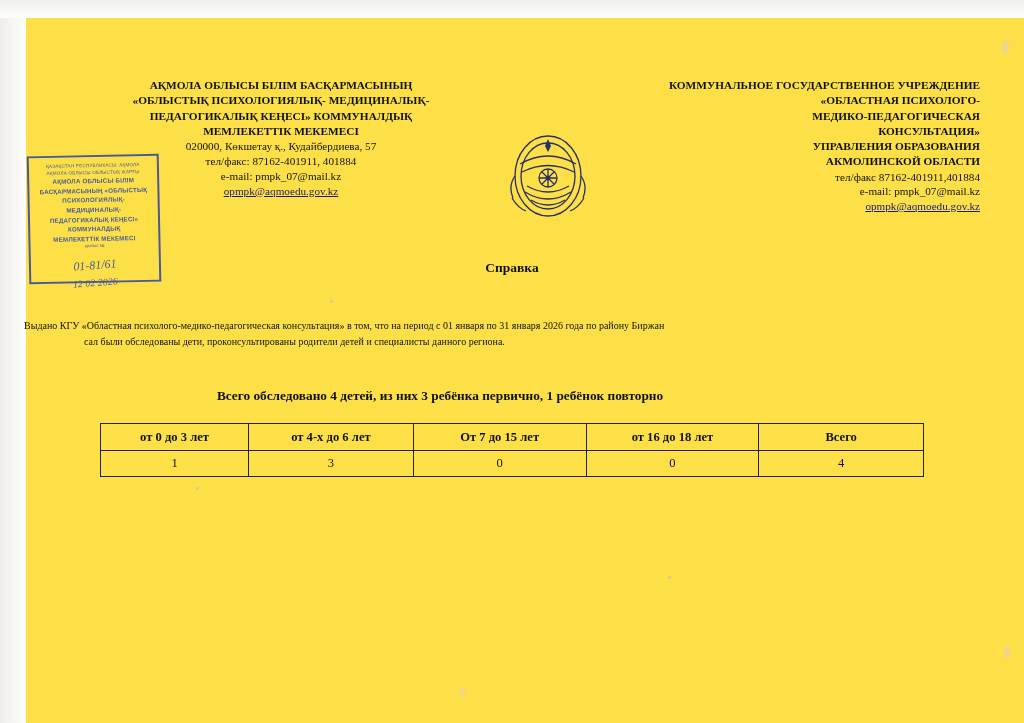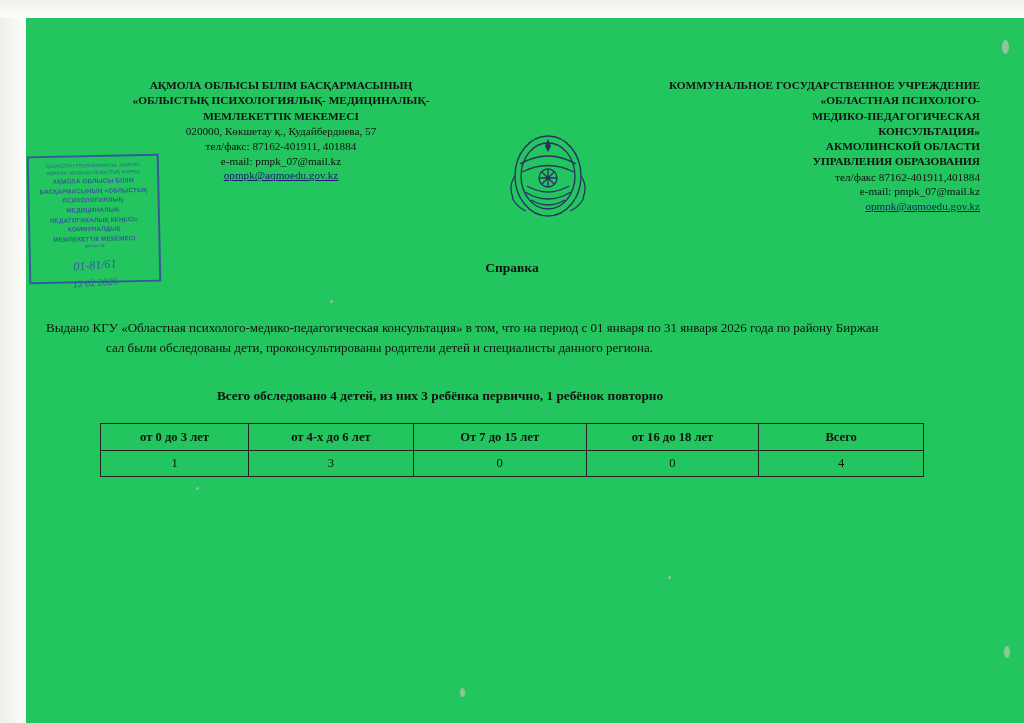--- a/index.html
+++ b/index.html
@@ -13,21 +13,21 @@
     position: relative;
     overflow: hidden;
     font-family: "Liberation Serif", serif;
     color: #111111;
   }
   .page {
     position: absolute;
     left: 0; top: 0;
     width: 1024px;
     height: 723px;
-    background: #22c55e;
+    background: #fde047;
   }
   
   .scan-edge-left {
     position: absolute;
     left: 0; top: 0;
     width: 26px; height: 723px;
     background: linear-gradient(to right, #efeeea, #fdfdfb);
   }
   .scan-edge-top {
     position: absolute;
@@ -112,23 +112,23 @@
   .doc-title {
     position: absolute;
     left: 0; top: 260px;
     width: 1024px;
     text-align: center;
     font-size: 13.5px;
     font-weight: bold;
   }
   .paragraph {
     position: absolute;
-    left: 46px; top: 318px;
+    left: 24px; top: 318px;
     width: 960px;
-    font-size: 13px;
+    font-size: 10px;
     line-height: 1.55;
     text-align: justify;
     text-indent: 0;
   }
   .paragraph .indent-line { display: block; }
   .summary {
     position: absolute;
     left: 0; top: 388px;
     width: 880px;
     text-align: center;
@@ -177,20 +177,21 @@
   <div class="speck" style="left:460px; top:688px; width:5px; height:9px;"></div>
   <div class="tick" style="left:330px; top:300px;"></div>
   <div class="tick" style="left:668px; top:576px;"></div>
   <div class="tick" style="left:196px; top:487px;"></div>
 
   <div class="header">
 
     <div class="org-block left">
       <div class="org-title">АҚМОЛА ОБЛЫСЫ БІЛІМ БАСҚАРМАСЫНЫҢ</div>
       <div class="org-title">«ОБЛЫСТЫҚ ПСИХОЛОГИЯЛЫҚ- МЕДИЦИНАЛЫҚ-</div>
+      <div class="org-title">ПЕДАГОГИКАЛЫҚ КЕҢЕСІ» КОММУНАЛДЫҚ</div>
       <div class="org-title">МЕМЛЕКЕТТІК МЕКЕМЕСІ</div>
       <div class="org-line">020000, Көкшетау қ., Кудайбердиева, 57</div>
       <div class="org-line">тел/факс: 87162-401911, 401884</div>
       <div class="org-line email-plain">e-mail: pmpk_07@mail.kz</div>
       <div class="org-line email-link">opmpk@aqmoedu.gov.kz</div>
     </div>
 
     <div class="emblem">
       <svg width="96" height="108" viewBox="0 0 96 108" xmlns="http://www.w3.org/2000/svg">
         <g fill="none" stroke="#2a2f63" stroke-width="1.3">
@@ -211,22 +212,22 @@
           <circle cx="48" cy="58" r="2.4"></circle>
         </g>
       </svg>
     </div>
 
     <div class="org-block right">
       <div class="org-title">КОММУНАЛЬНОЕ ГОСУДАРСТВЕННОЕ УЧРЕЖДЕНИЕ</div>
       <div class="org-title">«ОБЛАСТНАЯ ПСИХОЛОГО-</div>
       <div class="org-title">МЕДИКО-ПЕДАГОГИЧЕСКАЯ</div>
       <div class="org-title">КОНСУЛЬТАЦИЯ»</div>
+      <div class="org-title">УПРАВЛЕНИЯ ОБРАЗОВАНИЯ</div>
       <div class="org-title">АКМОЛИНСКОЙ ОБЛАСТИ</div>
-      <div class="org-title">УПРАВЛЕНИЯ ОБРАЗОВАНИЯ</div>
       <div class="org-line">тел/факс 87162-401911,401884</div>
       <div class="org-line email-plain">e-mail: pmpk_07@mail.kz</div>
       <div class="org-line email-link">opmpk@aqmoedu.gov.kz</div>
     </div>
   </div>
 
   <div class="stamp">
     <div class="s-top">ҚАЗАҚСТАН РЕСПУБЛИКАСЫ, АҚМОЛА</div>
     <div class="s-top">АҚМОЛА ОБЛЫСЫ ОБЛЫСТЫҚ ЖАРҒЫ</div>
     <div class="s-main">АҚМОЛА ОБЛЫСЫ БІЛІМ</div>

